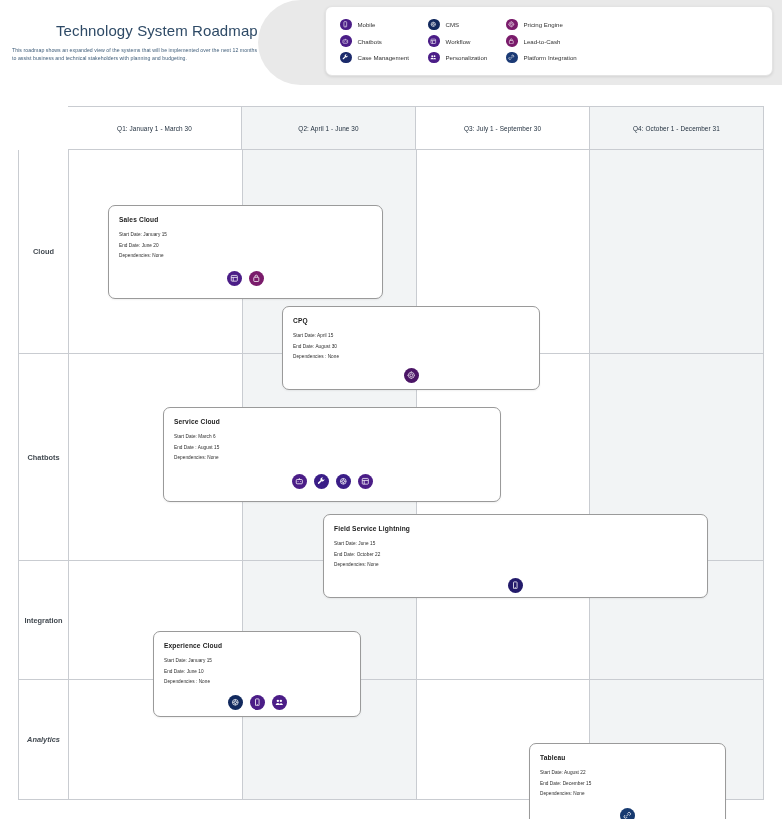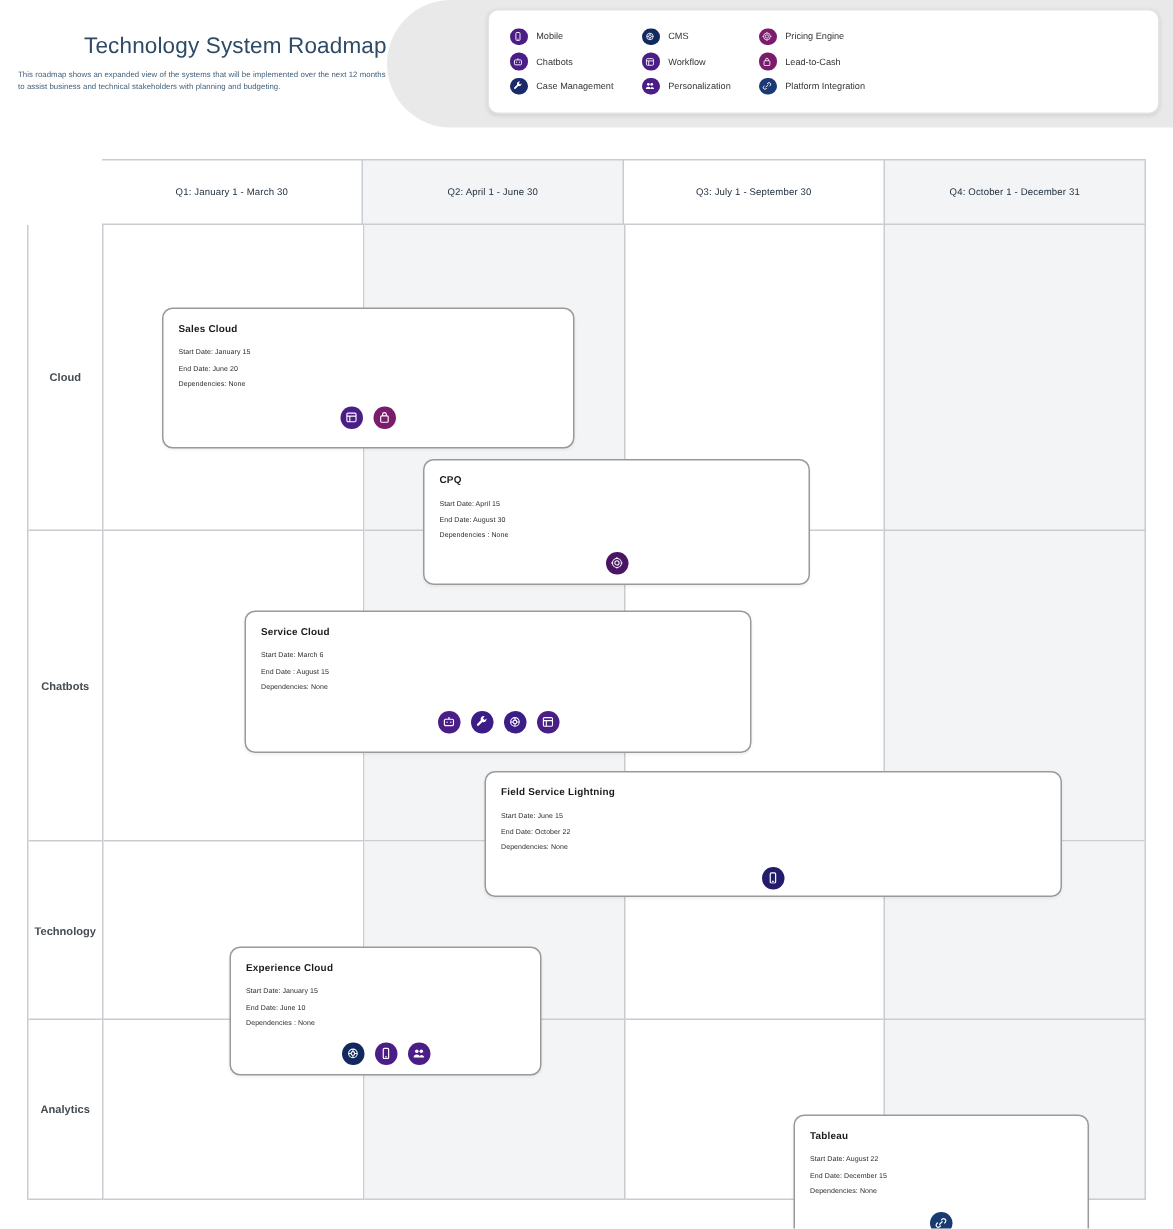--- a/index.html
+++ b/index.html
@@ -81,21 +81,21 @@
   }
   .row-cells { flex: 1 1 auto; display: flex; }
   .cell {
     flex: 1 1 0;
     border-right: 1px solid #c9ccd1; border-bottom: 1px solid #c9ccd1;
   }
   .cell.shade { background: #f2f4f5; }
   .row.r0 .row-label, .row.r0 .cell { height: 204px; }
   .row.r1 .row-label, .row.r1 .cell { height: 207px; }
   .row.r2 .row-label, .row.r2 .cell { height: 119px; }
-  .row.r3 .row-label, .row.r3 .cell { height: 120px; }
+  .row.r3 .row-label, .row.r3 .cell { height: 120px; font-style: italic; }
 
   
   .card-layer { position: absolute; left: 0; top: 0; width: 746px; height: 694px; pointer-events: none; }
   .card {
     position: absolute; pointer-events: auto;
     background: #fff; border: 1px solid #9a9a9a; border-radius: 7px;
     box-shadow: 0 1px 2px rgba(0,0,0,.06);
     padding: 10px 10px 8px 10px;
   }
   .card-title { font-size: 6.6px; font-weight: 700; color: #1b1b1b; letter-spacing: .15px; }
@@ -258,21 +258,21 @@
         <div class="row r1">
           <div class="row-label">Chatbots</div>
           <div class="row-cells">
             <div class="cell"></div>
             <div class="cell shade"></div>
             <div class="cell"></div>
             <div class="cell shade"></div>
           </div>
         </div>
         <div class="row r2">
-          <div class="row-label">Technology</div>
+          <div class="row-label">Integration</div>
           <div class="row-cells">
             <div class="cell"></div>
             <div class="cell shade"></div>
             <div class="cell"></div>
             <div class="cell shade"></div>
           </div>
         </div>
         <div class="row r3">
           <div class="row-label">Analytics</div>
           <div class="row-cells">

